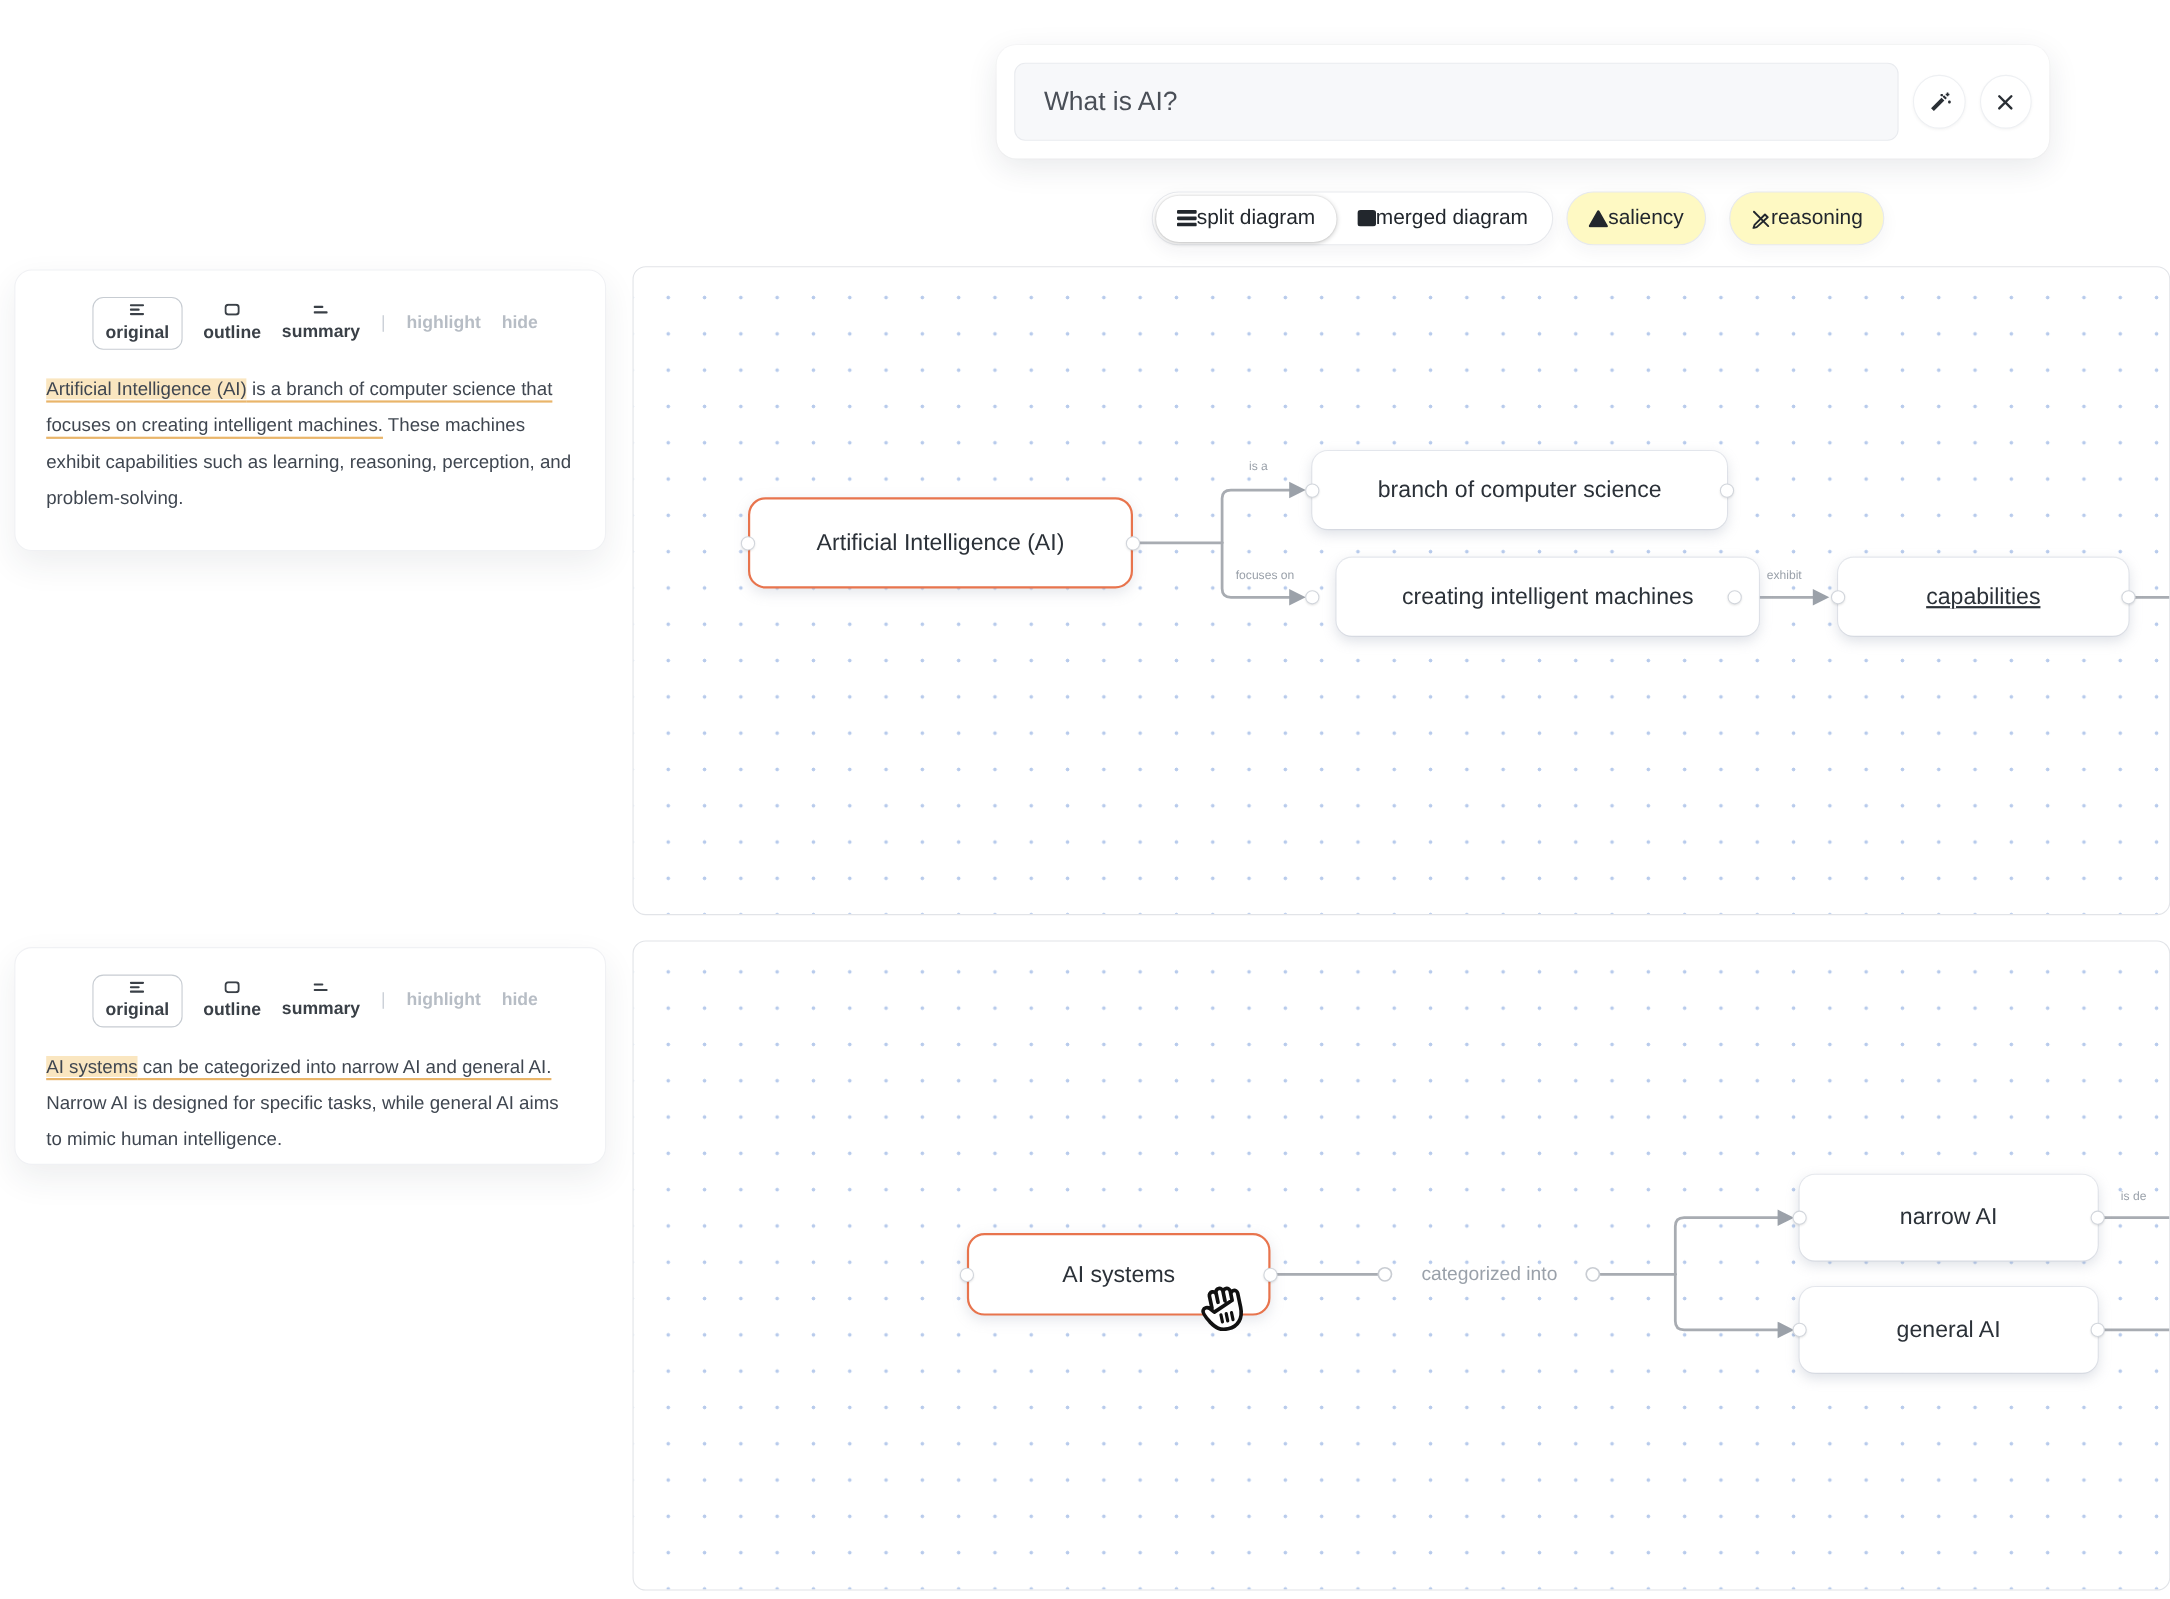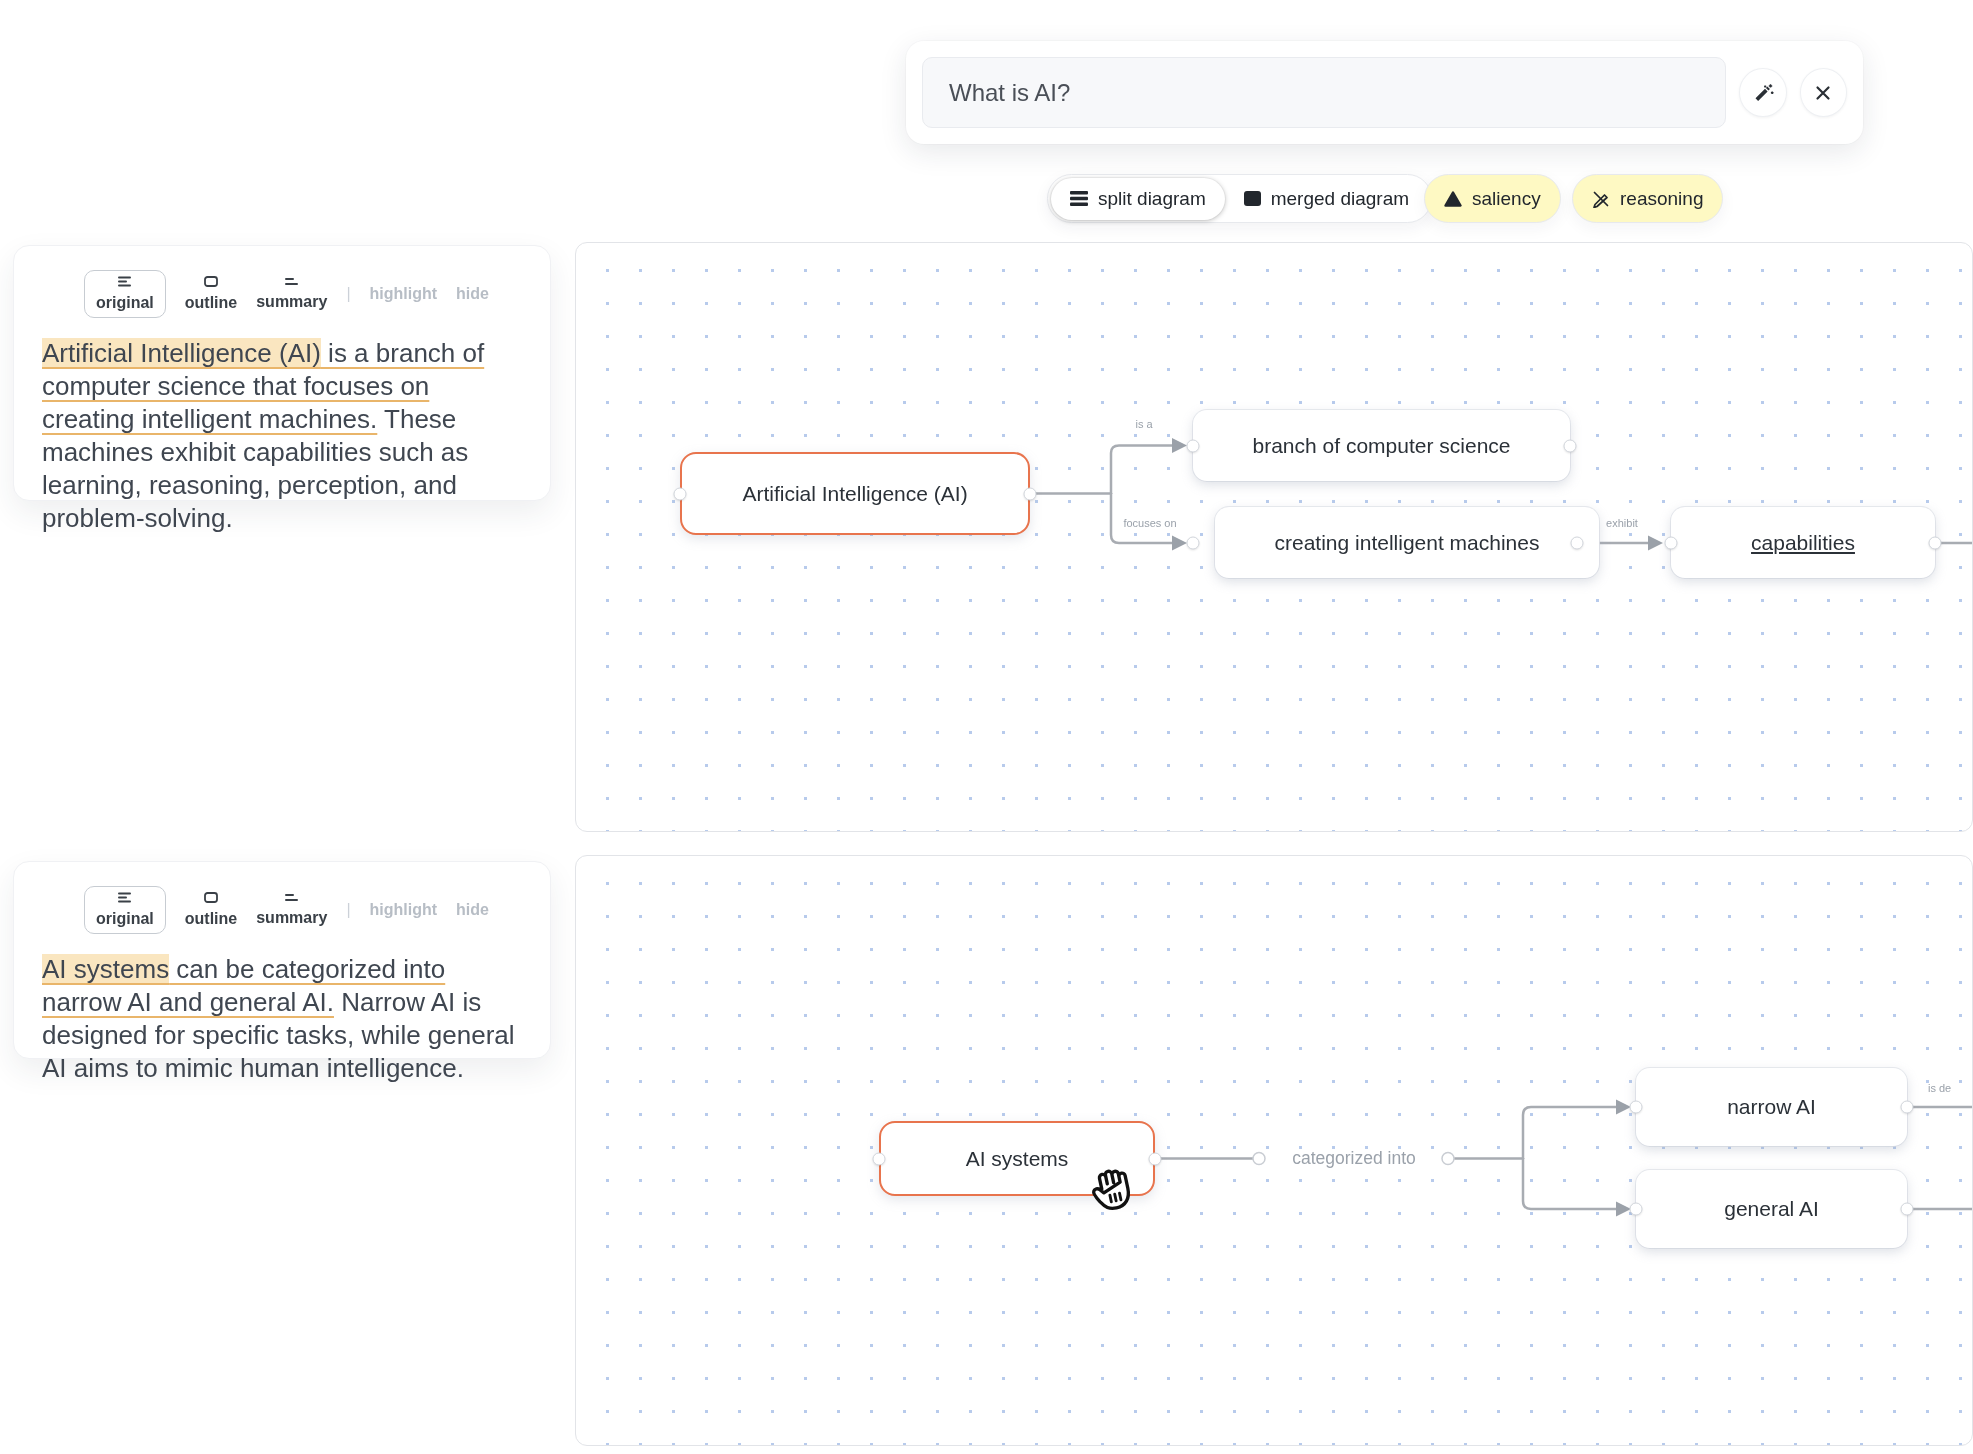--- a/index.html
+++ b/index.html
@@ -12,38 +12,38 @@
     display:flex;align-items:center;padding:0 16px;box-sizing:border-box;}
   .query-input{flex:0 0 804px;height:71px;background:#f7f8fa;border:1px solid #e9ebef;border-radius:10px;
     display:flex;align-items:center;padding:0 26px;font-size:24px;color:#4a4f57;box-sizing:border-box;}
   .round-btn{width:47px;height:47px;border-radius:50%;background:#fff;border:1px solid #eef0f3;
     box-shadow:0 1px 3px rgba(0,0,0,.05);display:flex;align-items:center;justify-content:center;margin-left:13px;}
 
   
   .seg{position:absolute;left:1047px;top:162px;height:49px;border:1px solid #e7e9ed;border-radius:25px;
     background:#fff;display:flex;align-items:center;padding:0 3px;box-sizing:border-box;
     box-shadow:0 5px 16px rgba(30,40,60,.06);}
-  .chip{height:42px;border-radius:21px;display:flex;align-items:center;gap:10px;padding:0 19px;
+  .chip{height:42px;border-radius:21px;display:flex;align-items:center;padding:0 19px;
     font-size:19px;color:#22272d;background:transparent;white-space:nowrap;}
   .chip.selected{background:#fff;box-shadow:0 1px 5px rgba(0,0,0,.25),0 0 0 1px rgba(0,0,0,.03);}
   .chip.standalone{position:absolute;top:162px;height:49px;border:1px solid #e7e9ed;background:#fef9c3;
     border-radius:25px;box-shadow:0 5px 16px rgba(30,40,60,.05);box-sizing:border-box;}
   .chip svg{flex:none;}
 
   
   .panel{position:absolute;left:13px;width:538px;background:#fff;border:1px solid #f0f1f4;border-radius:16px;
     box-shadow:0 12px 30px rgba(40,50,70,.08);box-sizing:border-box;}
   .panel.p1{top:233px;height:256px;}
   .panel.p2{top:849px;height:198px;}
   .tabs{display:flex;align-items:center;gap:19px;padding:30px 0 0 70px;font-size:16px;font-weight:700;color:#3a4047;}
   .tab{display:flex;align-items:center;gap:7px;white-space:nowrap;flex-direction:column;}
   .tab.pill{border:1.5px solid #c7ccd2;border-radius:10px;padding:5px 11px;margin:-6px 0;}
   .tab.muted{color:#b7bdc5;}
   .tabsep{color:#ccd1d8;font-weight:400;}
-  .panel-text{padding:25px 28px 0 28px;font-size:26px;line-height:33px;color:#3f4650;}
+  .panel-text{padding:25px 28px 0 28px;font-size:17px;line-height:33px;color:#3f4650;}
   .hl{background:#fae6c0;}
   .ul{text-decoration:underline;text-decoration-color:#e9b56a;text-decoration-thickness:2px;text-underline-offset:5px;}
 
   
   .canvas{position:absolute;left:575px;width:1398px;background:#fff;border:1px solid #e2e4e8;border-radius:12px;
     background-image:radial-gradient(circle,rgba(125,160,220,.55) 1.6px,transparent 1.9px);
     background-size:33px 33px;background-position:15px 11px;overflow:hidden;box-sizing:border-box;}
   .canvas.c1{top:230px;height:590px;}
   .canvas.c2{top:843px;height:591px;}
   .edges{position:absolute;inset:0;pointer-events:none;}

